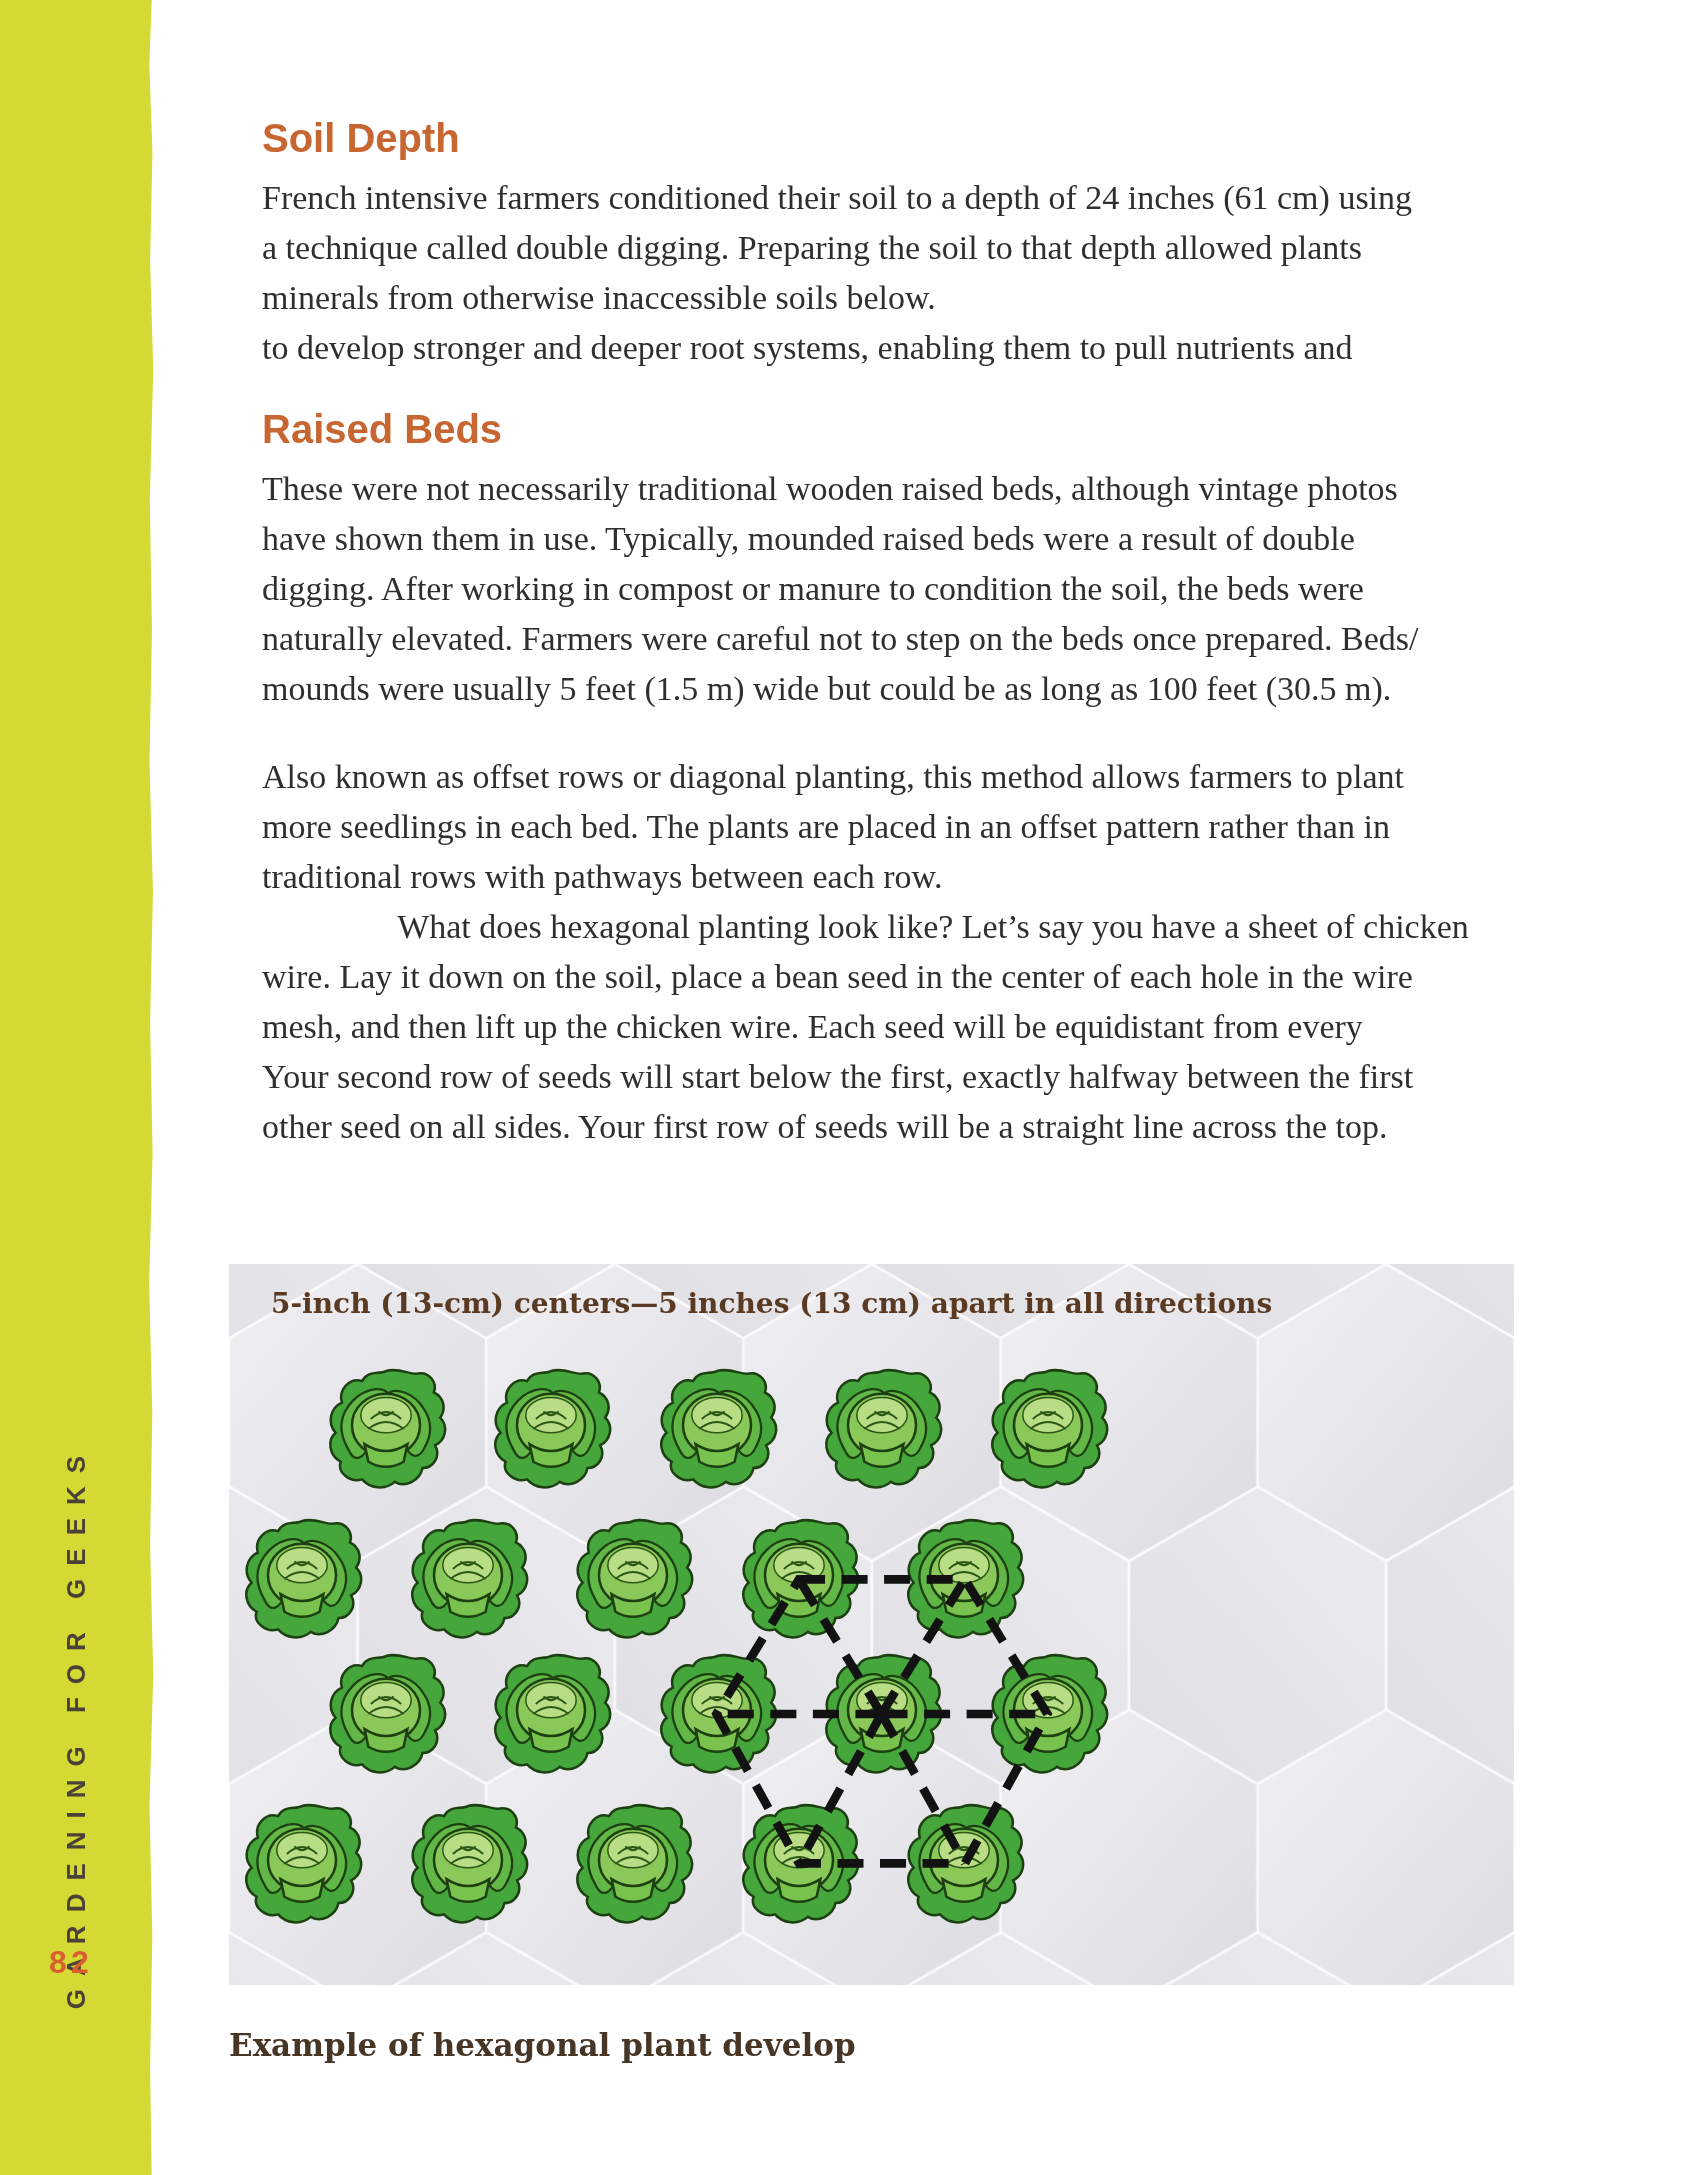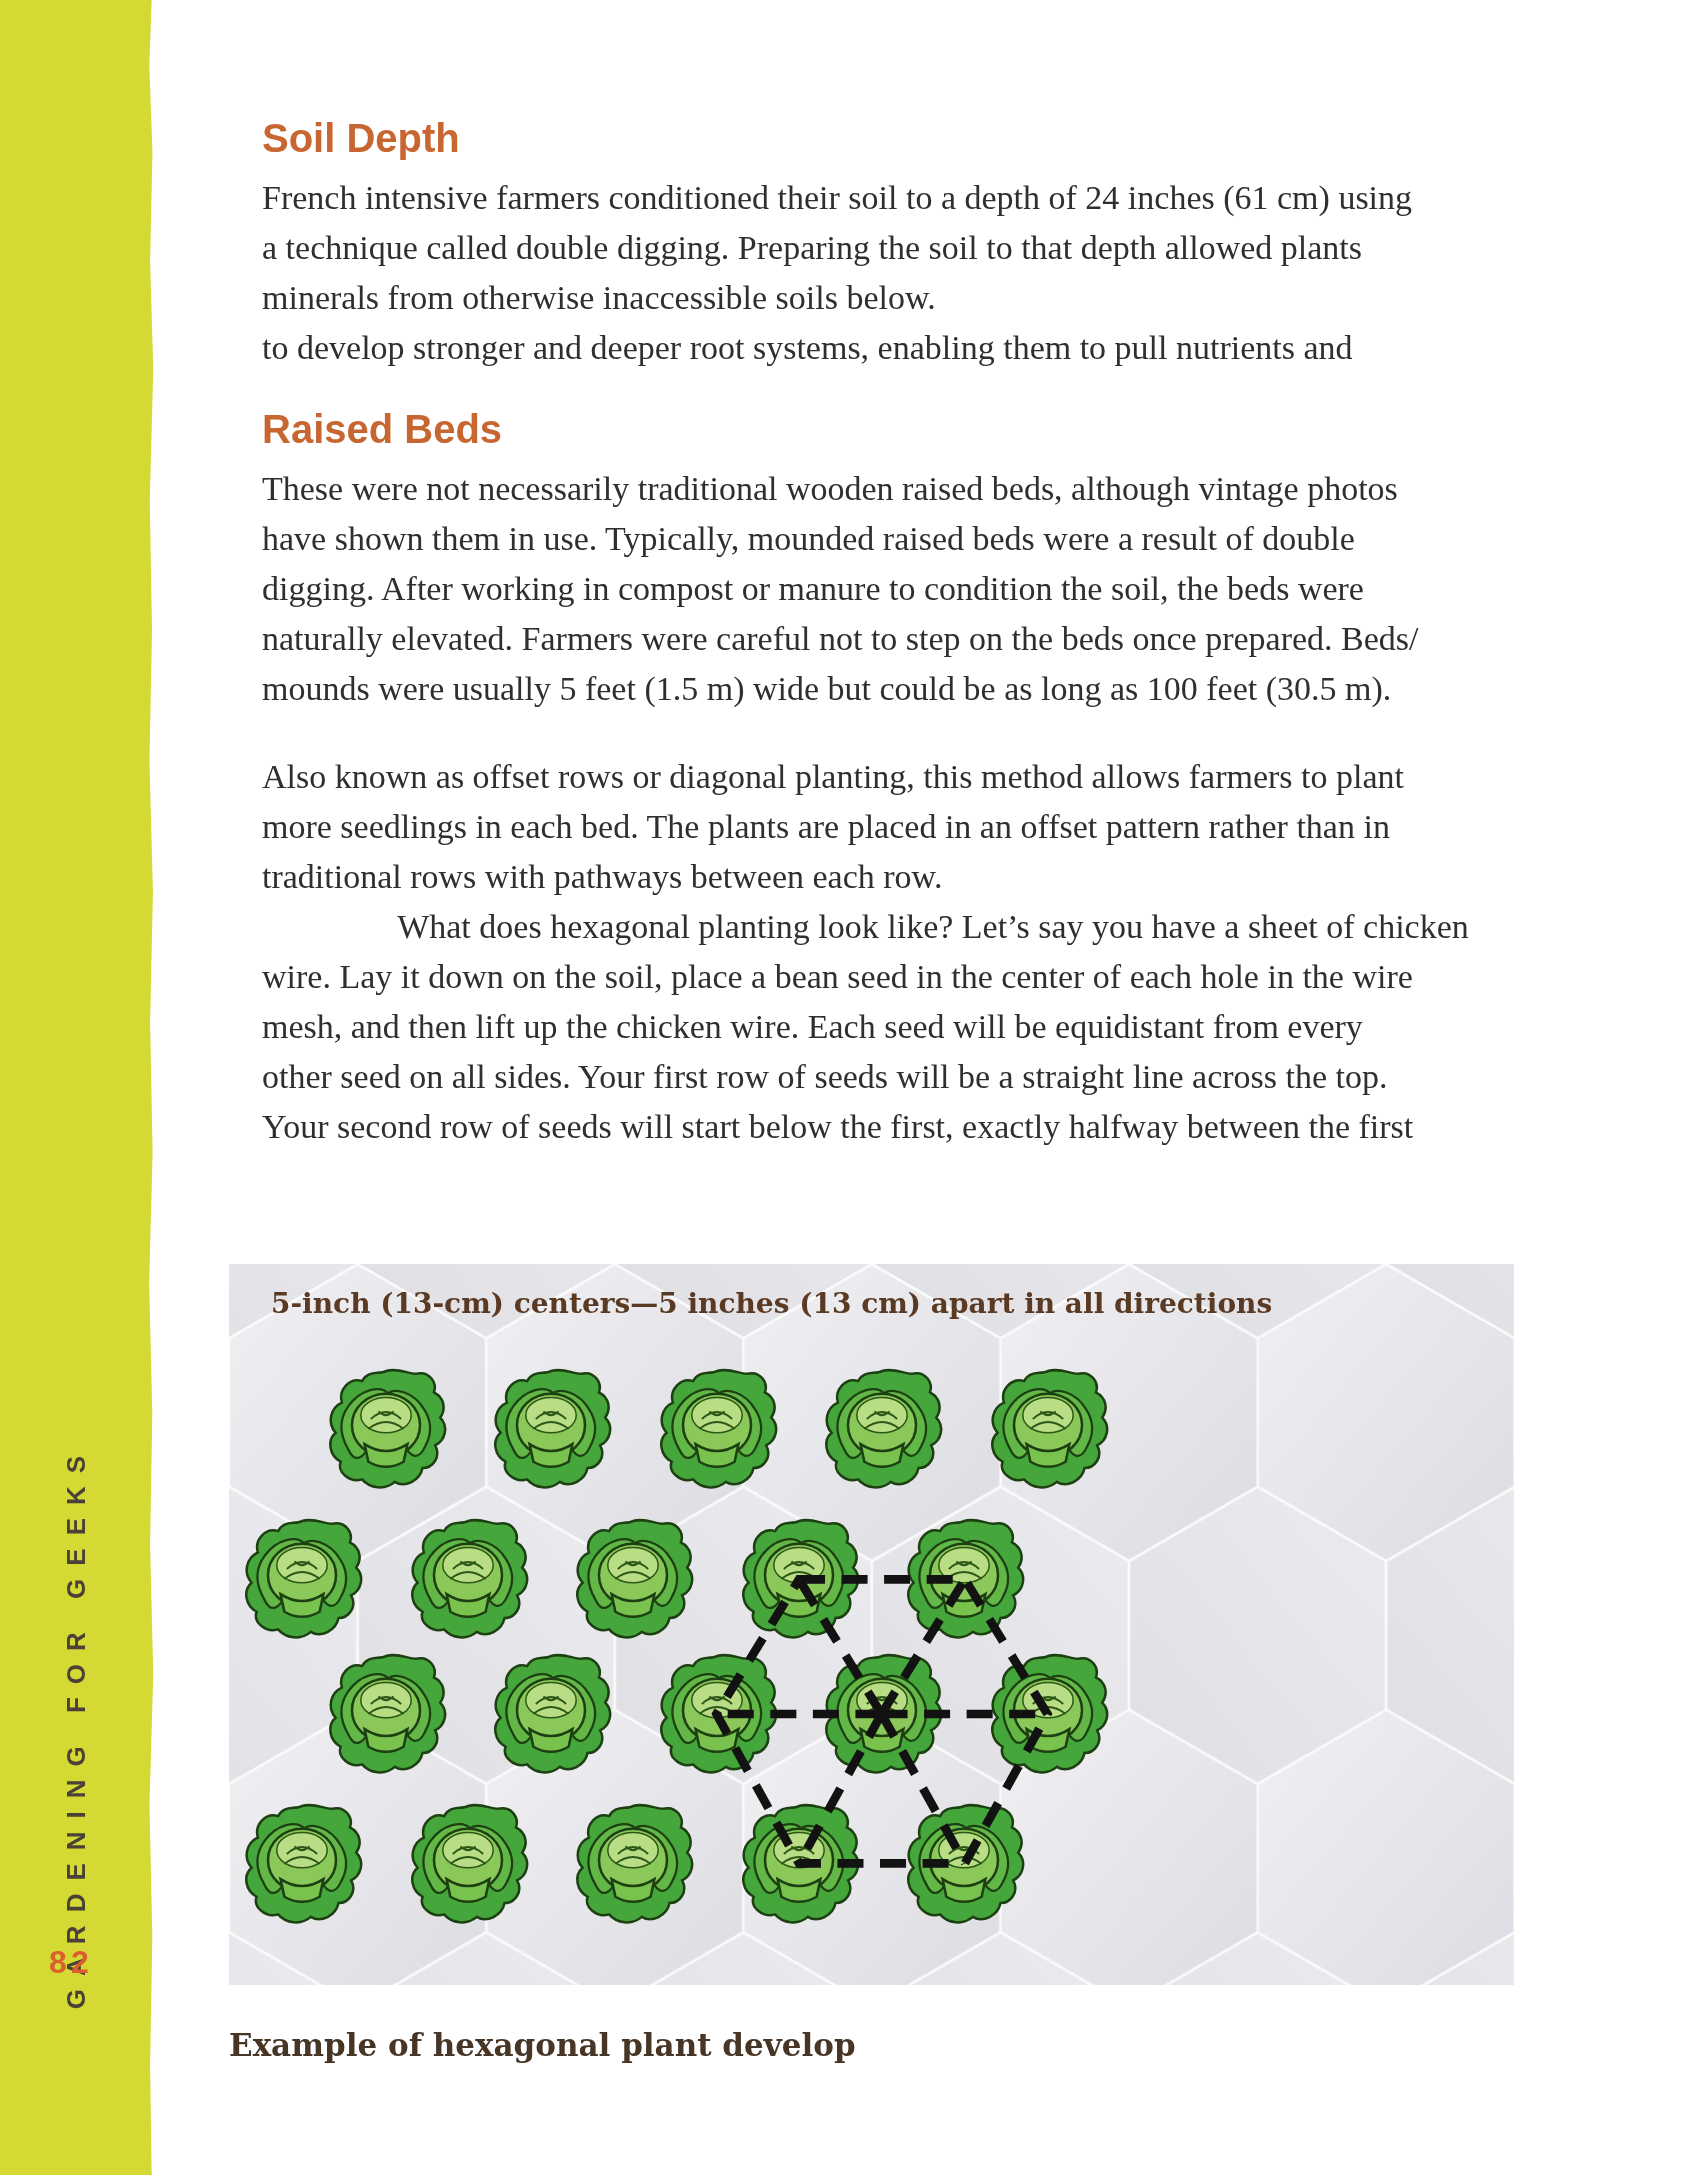--- a/index.html
+++ b/index.html
@@ -66,22 +66,22 @@
       <div class="bodyline">mounds were usually 5 feet (1.5 m) wide but could be as long as 100 feet (30.5 m).</div>
     </section>
 
     <section style="top:752px">
       <div class="bodyline"><span>Also known as </span><span class="it">offset rows</span><span> or </span><span class="it">diagonal planting</span><span>, this method allows farmers to plant</span></div>
       <div class="bodyline">more seedlings in each bed. The plants are placed in an offset pattern rather than in</div>
       <div class="bodyline">traditional rows with pathways between each row.</div>
       <div class="bodyline indent">What does hexagonal planting look like? Let’s say you have a sheet of chicken</div>
       <div class="bodyline">wire. Lay it down on the soil, place a bean seed in the center of each hole in the wire</div>
       <div class="bodyline">mesh, and then lift up the chicken wire. Each seed will be equidistant from every</div>
+      <div class="bodyline">Your second row of seeds will start below the first, exactly halfway between the first</div>
       <div class="bodyline">other seed on all sides. Your first row of seeds will be a straight line across the top.</div>
-      <div class="bodyline">Your second row of seeds will start below the first, exactly halfway between the first</div>
     </section>
   </div>
 
   <div class="figure">
     <svg class="bg" width="1285" height="721" viewBox="0 0 1479 830">
       <defs>
         <linearGradient id="hg1" x1="0" y1="0" x2="1" y2="1">
           <stop offset="0" stop-color="#f1f1f4"></stop>
             <stop offset="1" stop-color="#dbdbe1"></stop>
         </linearGradient>

